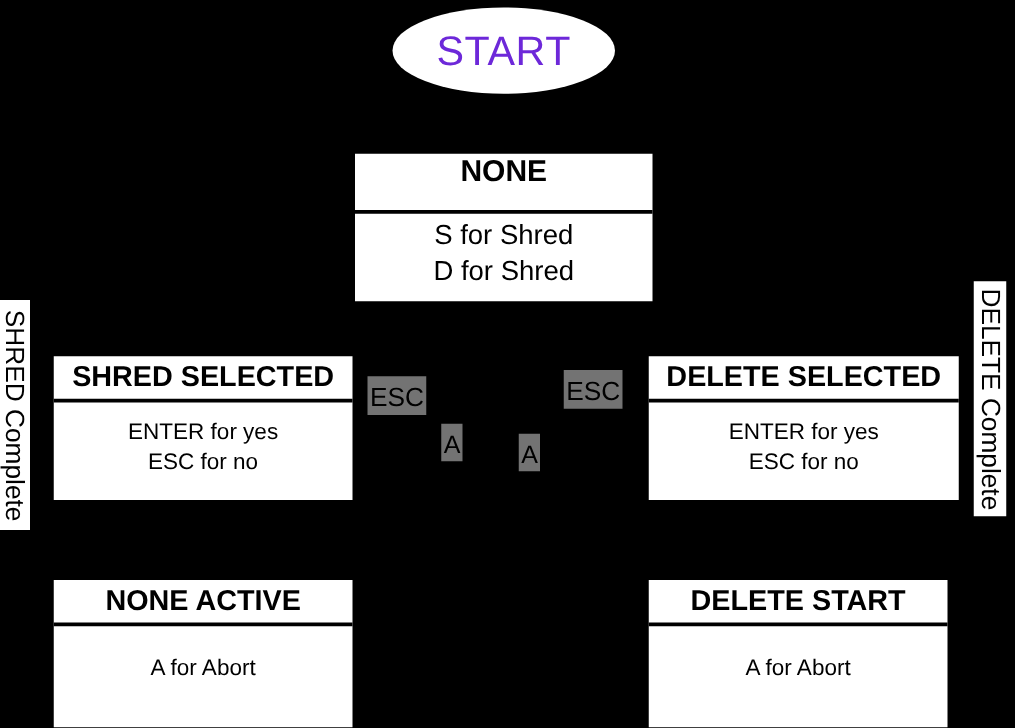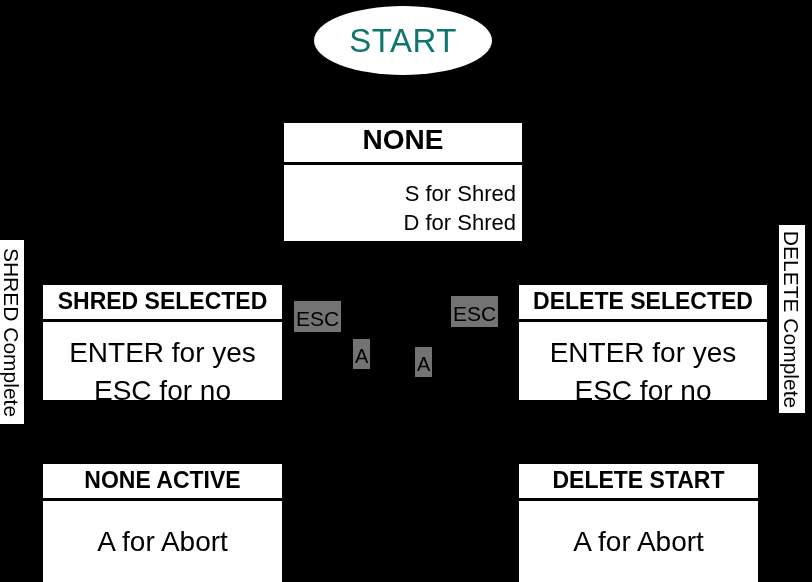--- a/index.html
+++ b/index.html
@@ -26,21 +26,21 @@
     top: 6px;
     width: 178px;
     height: 69px;
     background: #ffffff;
     border-radius: 50%;
     display: flex;
     align-items: center;
     justify-content: center;
   }
   .start-label {
-    color: #0f766e;
+    color: #6d28d9;
     font-size: 33px;
     font-weight: normal;
     letter-spacing: 0.5px;
     line-height: 1;
   }
 
   
   .state-box {
     position: absolute;
     background: #ffffff;
@@ -53,40 +53,40 @@
     font-size: 23px;
     font-weight: bold;
     text-align: center;
     border-bottom: 3px solid #000000;
     padding: 3px 6px 5px 6px;
     white-space: nowrap;
     line-height: 1.15;
   }
   .state-body {
     color: #000000;
-    font-size: 28px;
+    font-size: 18px;
     font-weight: normal;
     text-align: center;
     padding: 12px 6px 6px 6px;
     line-height: 1.33;
     flex: 1 1 auto;
   }
   .state-body .line {
     display: block;
   }
 
   
   #node-none        { left: 284px; top: 123px;  width: 238px; height: 118px; }
   #node-shred-sel   { left: 43px;  top: 285px;  width: 239px; height: 115px; }
   #node-delete-sel  { left: 519px; top: 285px;  width: 248px; height: 115px; }
   #node-shred-act   { left: 43px;  top: 464px;  width: 239px; height: 126px; }
   #node-delete-act  { left: 519px; top: 464px;  width: 239px; height: 126px; }
 
-  #node-none .state-title      { font-size: 28px; padding-top: 1px; padding-bottom: 6px; }
-  #node-none .state-body       { font-size: 22px; padding-top: 14px; text-align: right; }
+  #node-none .state-title      { font-size: 24px; padding-top: 1px; padding-bottom: 16px; }
+  #node-none .state-body       { font-size: 22px; padding-top: 2px; }
 
   #node-shred-act .state-body,
   #node-delete-act .state-body { padding-top: 22px; }
 
   
   .edge-label {
     position: absolute;
     background: #737373;
     color: #000000;
     font-size: 21px;

